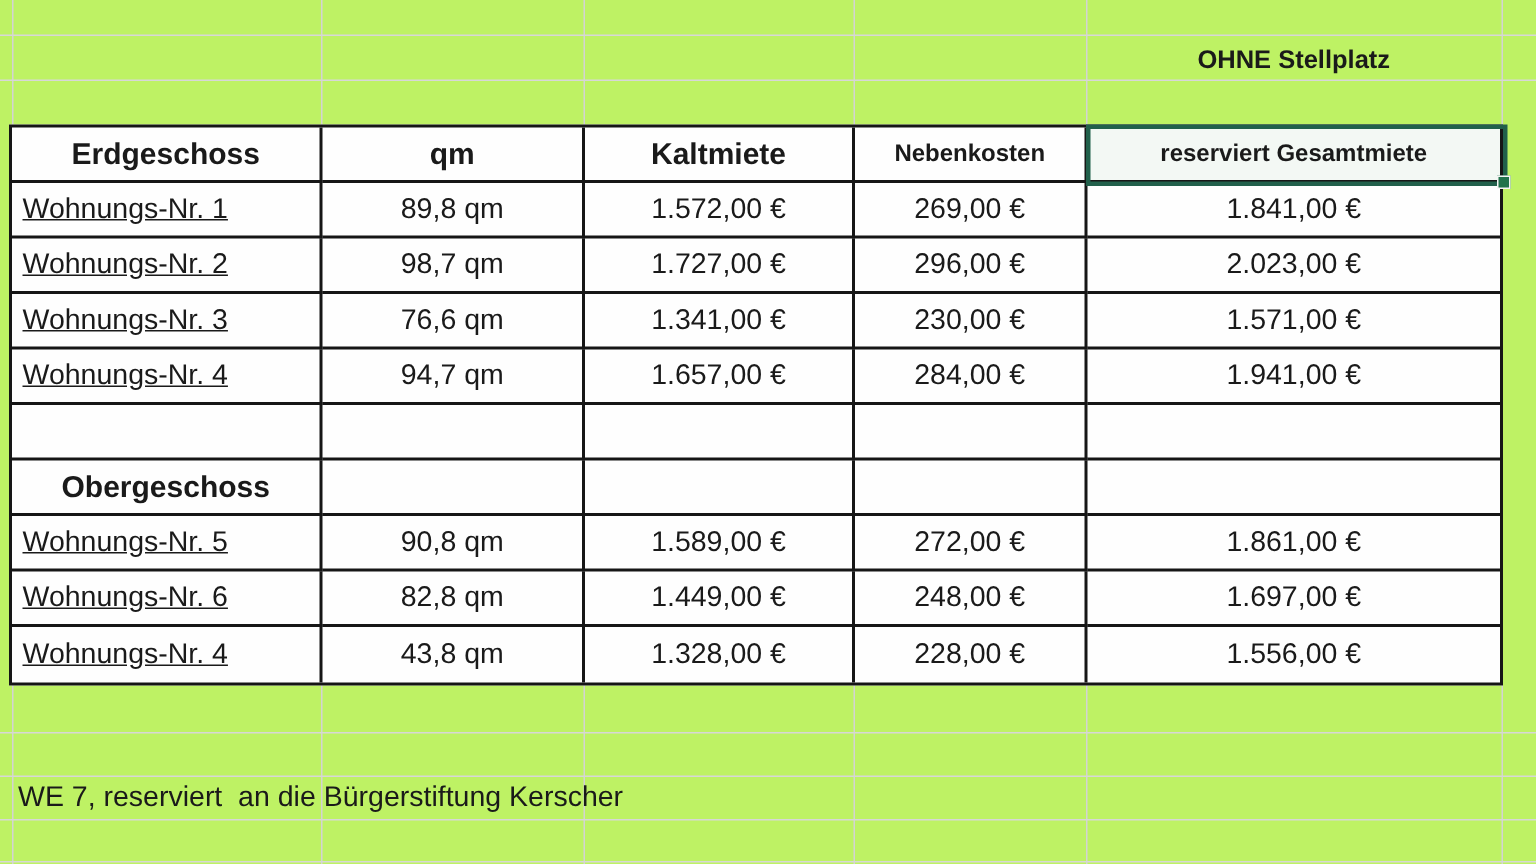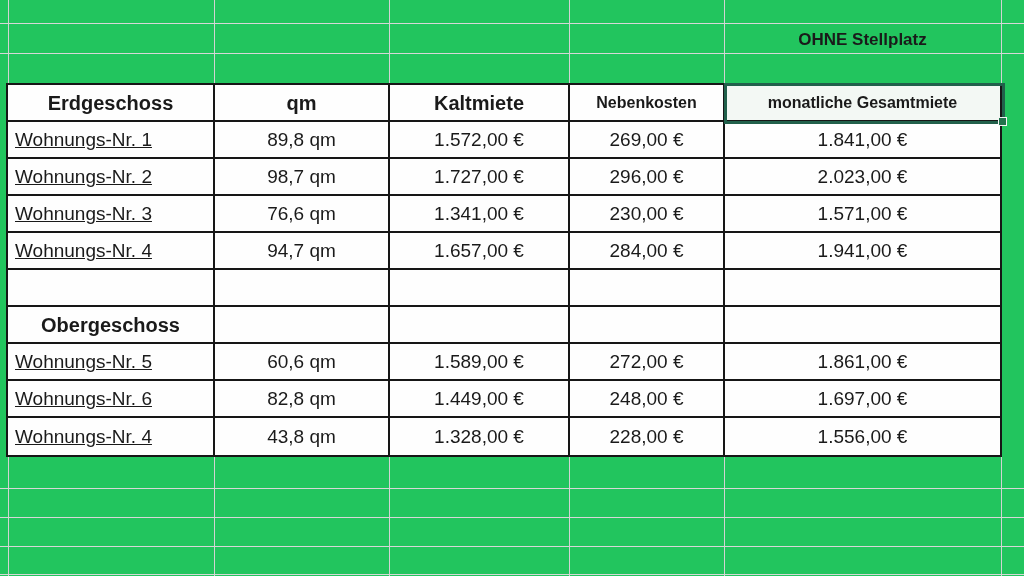--- a/index.html
+++ b/index.html
@@ -1,18 +1,18 @@
 <!DOCTYPE html>
 <html><head>
 <meta charset="utf-8">
 <style>
   html,body{margin:0;padding:0;background:#e8e8e8;}
   .screen{
     position:relative;width:1024px;height:576px;overflow:hidden;
-    background:#22c55e;font-family:"Liberation Sans",sans-serif;color:#1a1a1a;
+    background:#bef264;font-family:"Liberation Sans",sans-serif;color:#1a1a1a;
   }
   
   .vline{position:absolute;top:0;bottom:0;width:1px;background:#d3d3d3;z-index:0;}
   .hline{position:absolute;left:0;right:0;height:1px;background:#d7d7d7;z-index:0;}
   
   .tbl{
     position:absolute;left:6px;top:83px;z-index:2;
     display:grid;grid-template-columns:207px 175px 180px 155px 275px;
     grid-auto-rows:37px;border:2px solid #161616;background:#fefefe;
   }
@@ -68,21 +68,21 @@
 
   <div class="note-top">OHNE Stellplatz</div>
 
   <div class="tbl">
 
     <div class="trow">
       <div class="cell hdr">Erdgeschoss</div>
       <div class="cell hdr">qm</div>
       <div class="cell hdr">Kaltmiete</div>
       <div class="cell hdr-sm">Nebenkosten</div>
-      <div class="cell hdr-sm br0 sel-cell">monatliche Gesamtmiete</div>
+      <div class="cell hdr-sm br0 sel-cell">reserviert Gesamtmiete</div>
     </div>
 
     <div class="trow">
       <div class="cell cl">Wohnungs-Nr. 1</div>
       <div class="cell">89,8 qm</div>
       <div class="cell">1.572,00 €</div>
       <div class="cell">269,00 €</div>
       <div class="cell br0">1.841,00 €</div>
     </div>
 
@@ -121,21 +121,21 @@
     <div class="trow">
       <div class="cell hdr">Obergeschoss</div>
       <div class="cell"></div>
       <div class="cell"></div>
       <div class="cell"></div>
       <div class="cell br0"></div>
     </div>
 
     <div class="trow">
       <div class="cell cl">Wohnungs-Nr. 5</div>
-      <div class="cell">60,6 qm</div>
+      <div class="cell">90,8 qm</div>
       <div class="cell">1.589,00 €</div>
       <div class="cell">272,00 €</div>
       <div class="cell br0">1.861,00 €</div>
     </div>
 
     <div class="trow">
       <div class="cell cl">Wohnungs-Nr. 6</div>
       <div class="cell">82,8 qm</div>
       <div class="cell">1.449,00 €</div>
       <div class="cell">248,00 €</div>
@@ -148,14 +148,15 @@
       <div class="cell bb0">1.328,00 €</div>
       <div class="cell bb0">228,00 €</div>
       <div class="cell bb0 br0">1.556,00 €</div>
     </div>
 
     <div class="sel">
       <div class="sel-handle"></div>
     </div>
   </div>
 
+  <div class="footnote">WE 7, reserviert  an die Bürgerstiftung Kerscher</div>
 
 </div>
 
 </body></html>

